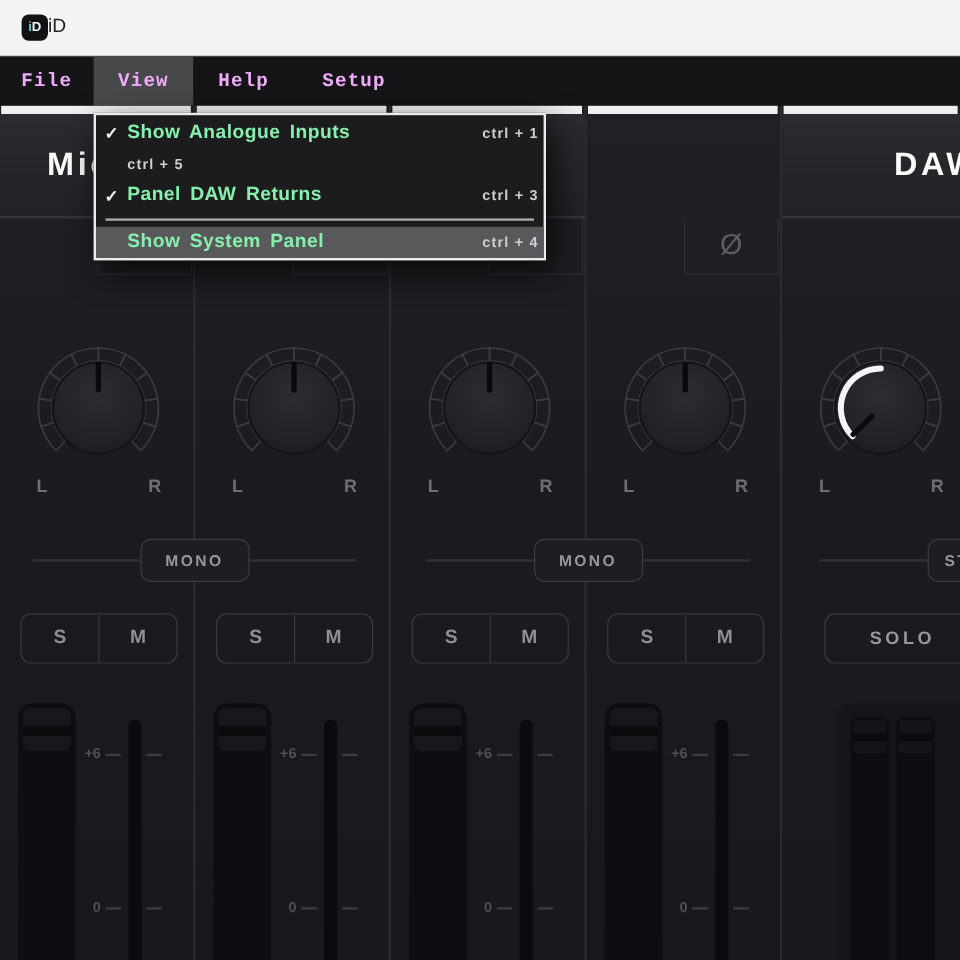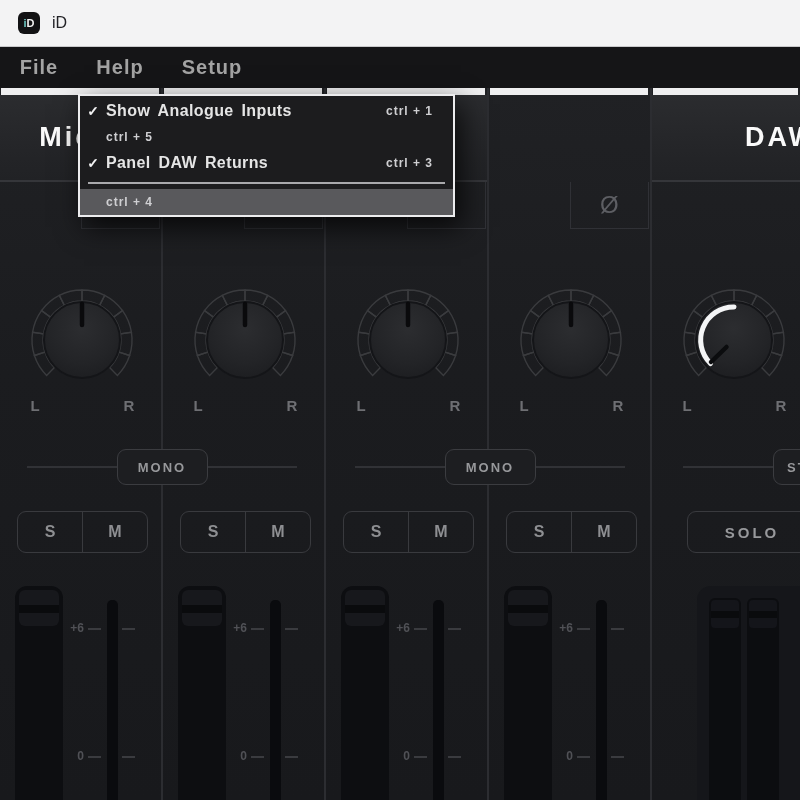--- a/index.html
+++ b/index.html
@@ -14,30 +14,30 @@
     position:absolute;left:0;top:0;width:800px;height:47px;
     background:#f3f3f4;border-bottom:1px solid #c9c9cb;
     display:flex;align-items:center;box-sizing:border-box;
   }
   .app-icon{
     width:22px;height:22px;margin-left:18px;border-radius:6px;
     background:#121214;display:flex;align-items:center;justify-content:center;
     font-size:11px;font-weight:bold;letter-spacing:0;
   }
   .app-icon .i{color:#6ec9c4;} .app-icon .d{color:#f2f2f2;}
-  .win-title{margin-left:12px;font-size:16px;color:#222226;}
+  .win-title{font-size:16px;color:#222226;}
   
   .menubar{
     position:absolute;left:0;top:47px;width:800px;height:41px;
     background:#151517;display:flex;align-items:stretch;
   }
   .mb-item{
     display:flex;align-items:center;justify-content:center;
-    color:#a3a3a3;font-weight:bold;font-size:20px;letter-spacing:1px;
-    height:100%;cursor:default;
+    color:#f0abfc;font-weight:bold;font-size:16px;letter-spacing:1px;
+    height:100%;cursor:default;font-family:Liberation Mono, monospace;
   }
   .mb-item.active{background:#47484a;}
   .mb-file{width:78px;} .mb-view{width:83px;} .mb-setup{width:100px;} .mb-help{width:84px;}
   
   .mixer{
     position:absolute;left:0;top:88px;width:800px;height:712px;
     display:flex;overflow:hidden;
   }
   .channel{
     position:relative;height:712px;flex:0 0 163px;
@@ -146,41 +146,42 @@
     background:#1c1c1e;border:2px solid #ececee;box-sizing:border-box;
     box-shadow:6px 10px 26px rgba(0,0,0,.75);z-index:50;
     padding:2px 0 0 0;
   }
   .menu-item{
     height:26px;display:flex;align-items:center;cursor:pointer;
   }
   .menu-item.hl{background:#59595c;}
   .mi-check{width:26px;text-align:center;color:#f2f2f3;font-size:14px;font-weight:bold;}
   .mi-label{
-    flex:1;color:#e5e5e5;font-size:16px;font-weight:bold;
+    flex:1;color:#86efac;font-size:16px;font-weight:bold;
     letter-spacing:.4px;word-spacing:3px;white-space:nowrap;
   }
-  .mi-shortcut{color:#cfcfd2;font-size:12px;font-weight:bold;padding-right:20px;letter-spacing:1px;}
+  .mi-shortcut{color:#cfcfd2;font-size:12px;font-weight:bold;padding-right:4px;letter-spacing:1px;}
   .menu-sep{height:2px;background:#a9a9ac;margin:6px 8px 5px 8px;}
 </style>
 </head>
 <body>
 
 <div class="stage">
 
   <div class="titlebar">
     <div class="app-icon">
         <span class="i">i</span>
         <span class="d">D</span>
       </div>
     <div class="win-title">iD</div>
   </div>
 
   <div class="menubar">
       <div class="mb-item mb-file">File</div>
+      <div class="mb-item mb-view active">View</div>
       <div class="mb-item mb-help">Help</div>
       <div class="mb-item mb-setup">Setup</div>
     </div>
 
   <div class="mixer">
     <div class="mono-group mg1">
       <div class="mono-line"></div>
       <div class="mono-btn">MONO</div>
       <div class="mono-line"></div>
     </div>
@@ -438,17 +439,18 @@
         <span class="mi-shortcut">ctrl + 5</span>
       </div>
       <div class="menu-item">
         <span class="mi-check">✓</span>
         <span class="mi-label">Panel DAW Returns</span>
         <span class="mi-shortcut">ctrl + 3</span>
       </div>
       <div class="menu-sep"></div>
       <div class="menu-item hl">
         <span class="mi-check"></span>
+        <span class="mi-label">Show System Panel</span>
         <span class="mi-shortcut">ctrl + 4</span>
       </div>
     </div>
 
 </div>
 
 </body></html>

